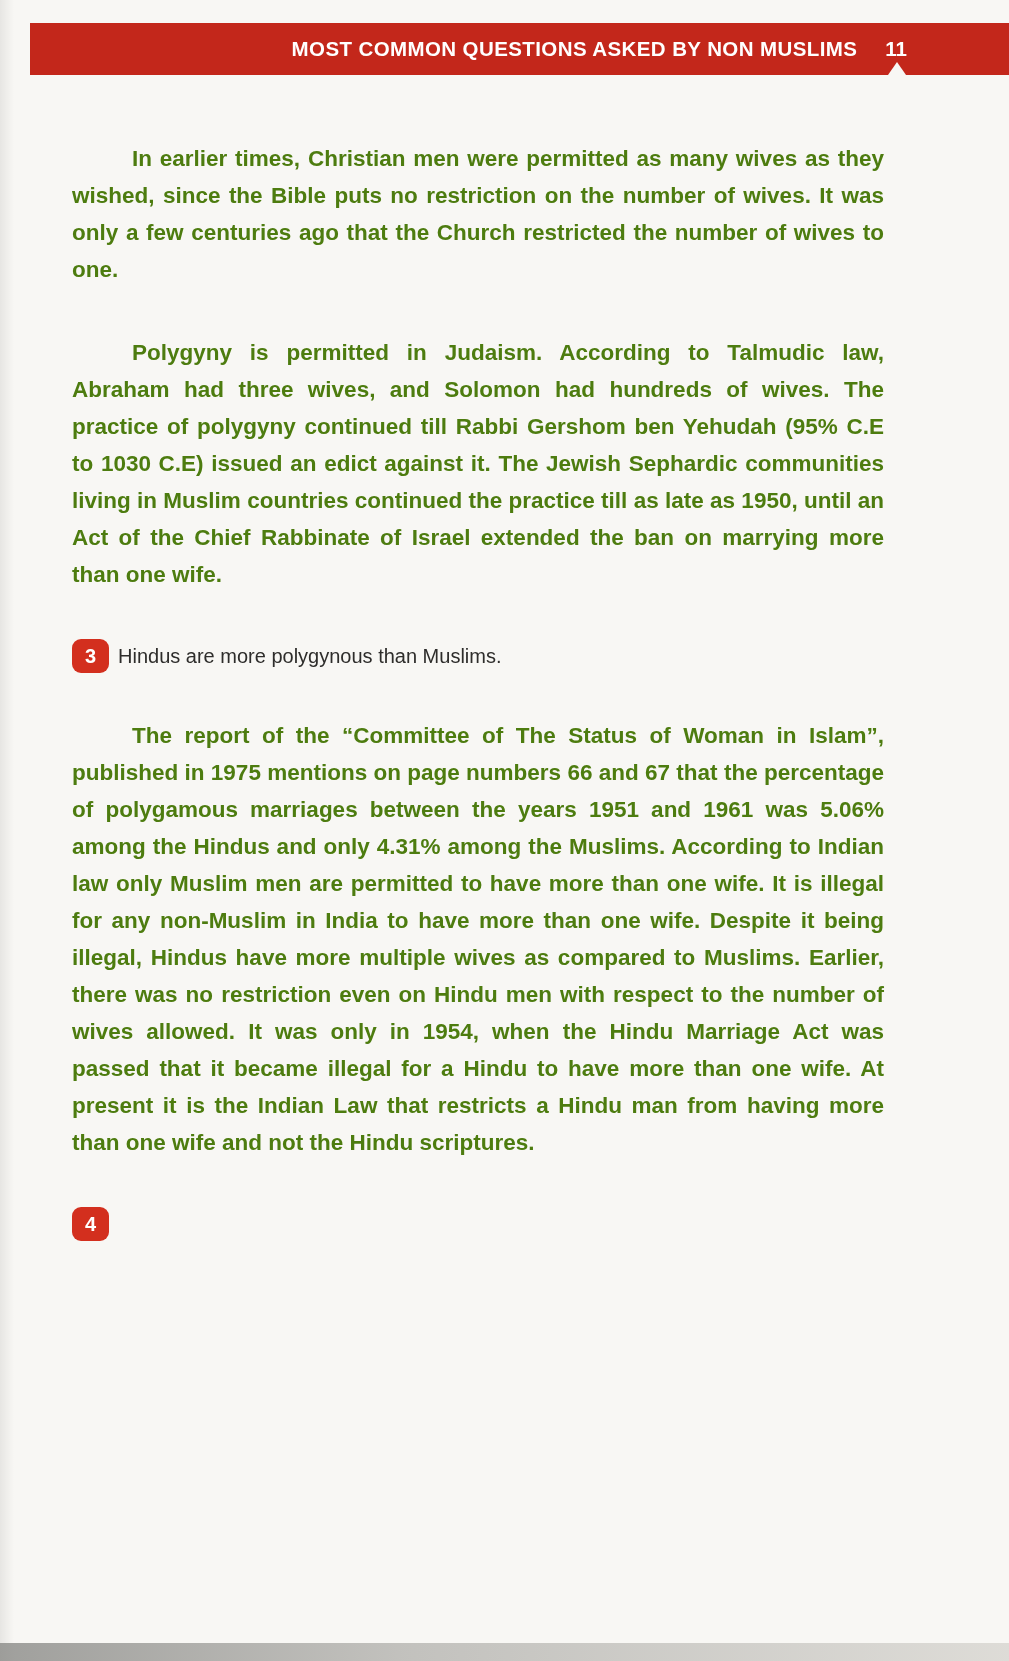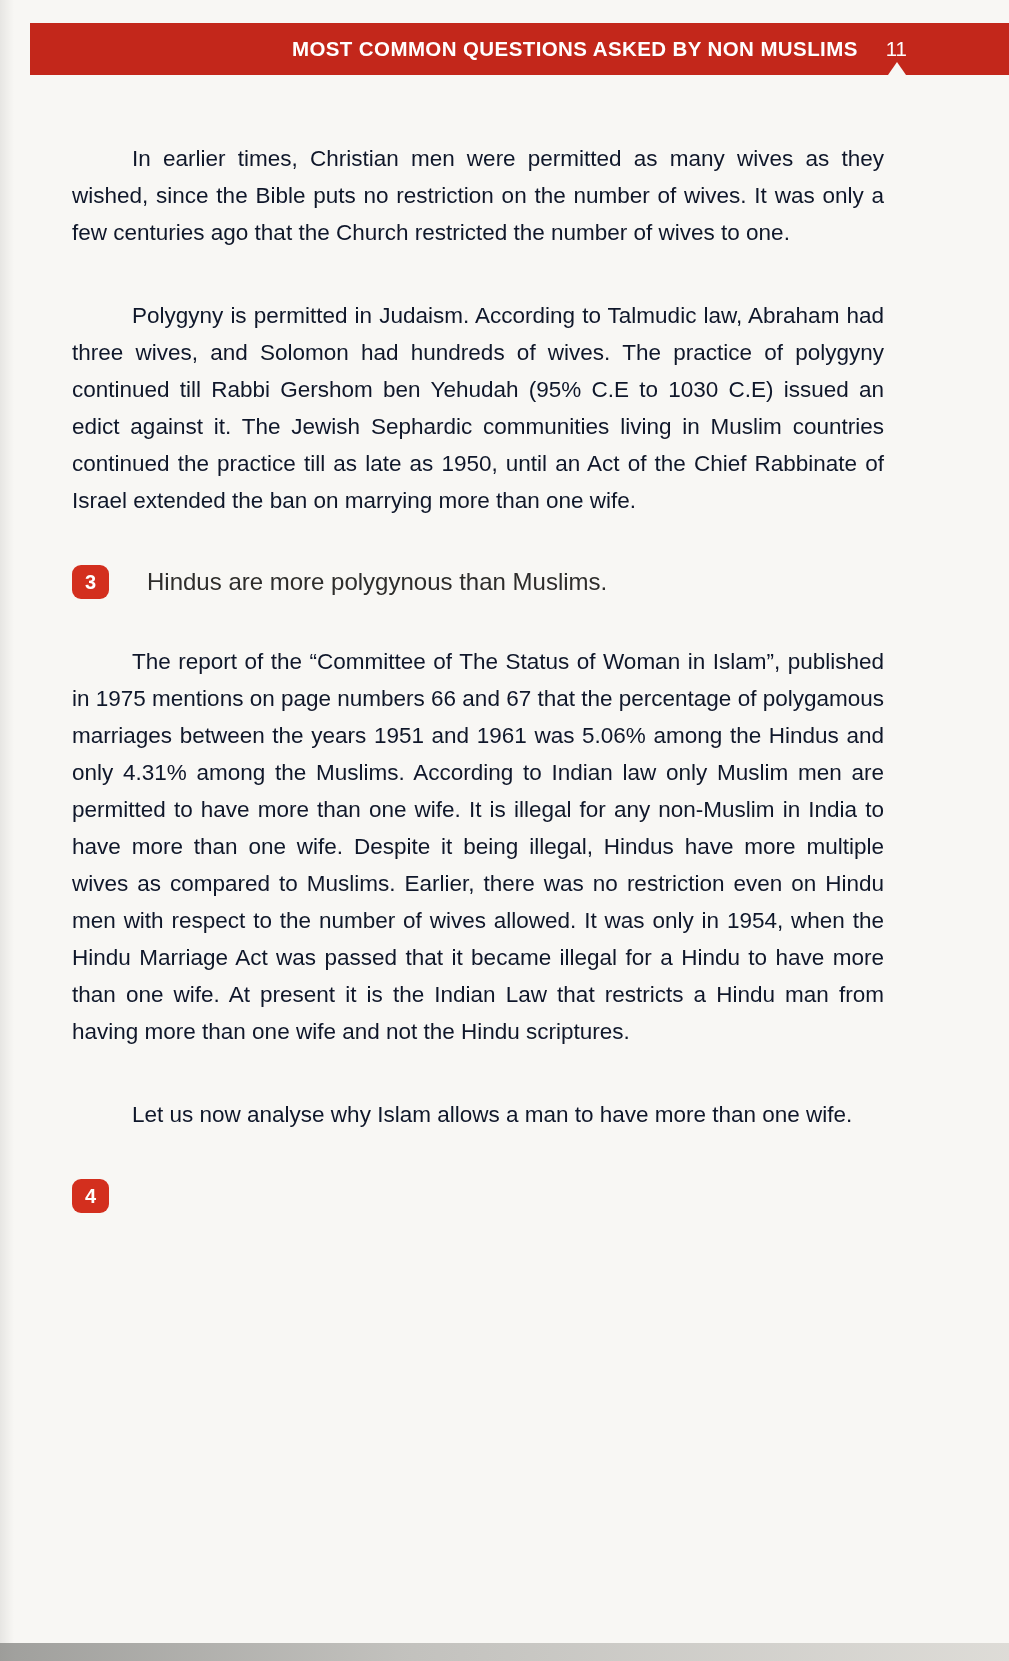--- a/index.html
+++ b/index.html
@@ -44,21 +44,21 @@
   }
   .band-title {
     color: #ffffff;
     font-weight: bold;
     font-size: 20.5px;
     letter-spacing: 0.4px;
     white-space: nowrap;
   }
   .band-page {
     color: #ffffff;
-    font-weight: normal;
+    font-weight: bold;
     font-size: 20.5px;
     margin-left: 28px;
   }
   .notch {
     position: absolute;
     bottom: 0;
     right: 103px;
     width: 0;
     height: 0;
     border-left: 9px solid transparent;
@@ -68,46 +68,47 @@
   
   .content {
     position: absolute;
     top: 140px;
     left: 72px;
     width: 812px;
   }
   .content p.body-para {
     font-size: 22.5px;
     line-height: 37px;
-    color: #0f172a;
+    color: #4d7c0f;
     text-align: justify;
     text-indent: 60px;
     margin: 0 0 46px 0;
+    font-weight: bold;
   }
   .point {
     display: flex;
     align-items: center;
     margin: 10px 0 44px 0;
   }
   .badge {
     width: 37px;
     height: 34px;
     background: #d32f1e;
     border-radius: 9px;
     color: #ffffff;
     font-weight: bold;
     font-size: 20px;
     display: flex;
     align-items: center;
     justify-content: center;
     flex: 0 0 auto;
   }
   .point-label {
-    margin-left: 38px;
-    font-size: 24px;
+    margin-left: 9px;
+    font-size: 20px;
     color: #2e2d2b;
   }
   
   .scan-bottom {
     position: absolute;
     left: 0;
     right: 0;
     bottom: 0;
     height: 18px;
     background: linear-gradient(to right, #90908d, #b9b8b4 40%, #d9d7d2);
@@ -131,21 +132,20 @@
 
     <p class="body-para">Polygyny is permitted in Judaism. According to Talmudic law, Abraham had three wives, and Solomon had hundreds of wives. The practice of polygyny continued till Rabbi Gershom ben Yehudah (95% C.E to 1030 C.E) issued an edict against it. The Jewish Sephardic communities living in Muslim countries continued the practice till as late as 1950, until an Act of the Chief Rabbinate of Israel extended the ban on marrying more than one wife.</p>
 
     <div class="point">
       <span class="badge">3</span>
       <span class="point-label">Hindus are more polygynous than Muslims.</span>
     </div>
 
     <p class="body-para">The report of the “Committee of The Status of Woman in Islam”, published in 1975 mentions on page numbers 66 and 67 that the percentage of polygamous marriages between the years 1951 and 1961 was 5.06% among the Hindus and only 4.31% among the Muslims. According to Indian law only Muslim men are permitted to have more than one wife. It is illegal for any non-Muslim in India to have more than one wife. Despite it being illegal, Hindus have more multiple wives as compared to Muslims. Earlier, there was no restriction even on Hindu men with respect to the number of wives allowed. It was only in 1954, when the Hindu Marriage Act was passed that it became illegal for a Hindu to have more than one wife. At present it is the Indian Law that restricts a Hindu man from having more than one wife and not the Hindu scriptures.</p>
 
-    <p class="body-para">Let us now analyse why Islam allows a man to have more than one wife.</p>
 
     <div class="point">
       <span class="badge">4</span>
     </div>
 
 
   </main>
 
   <div class="scan-bottom"></div>
 

